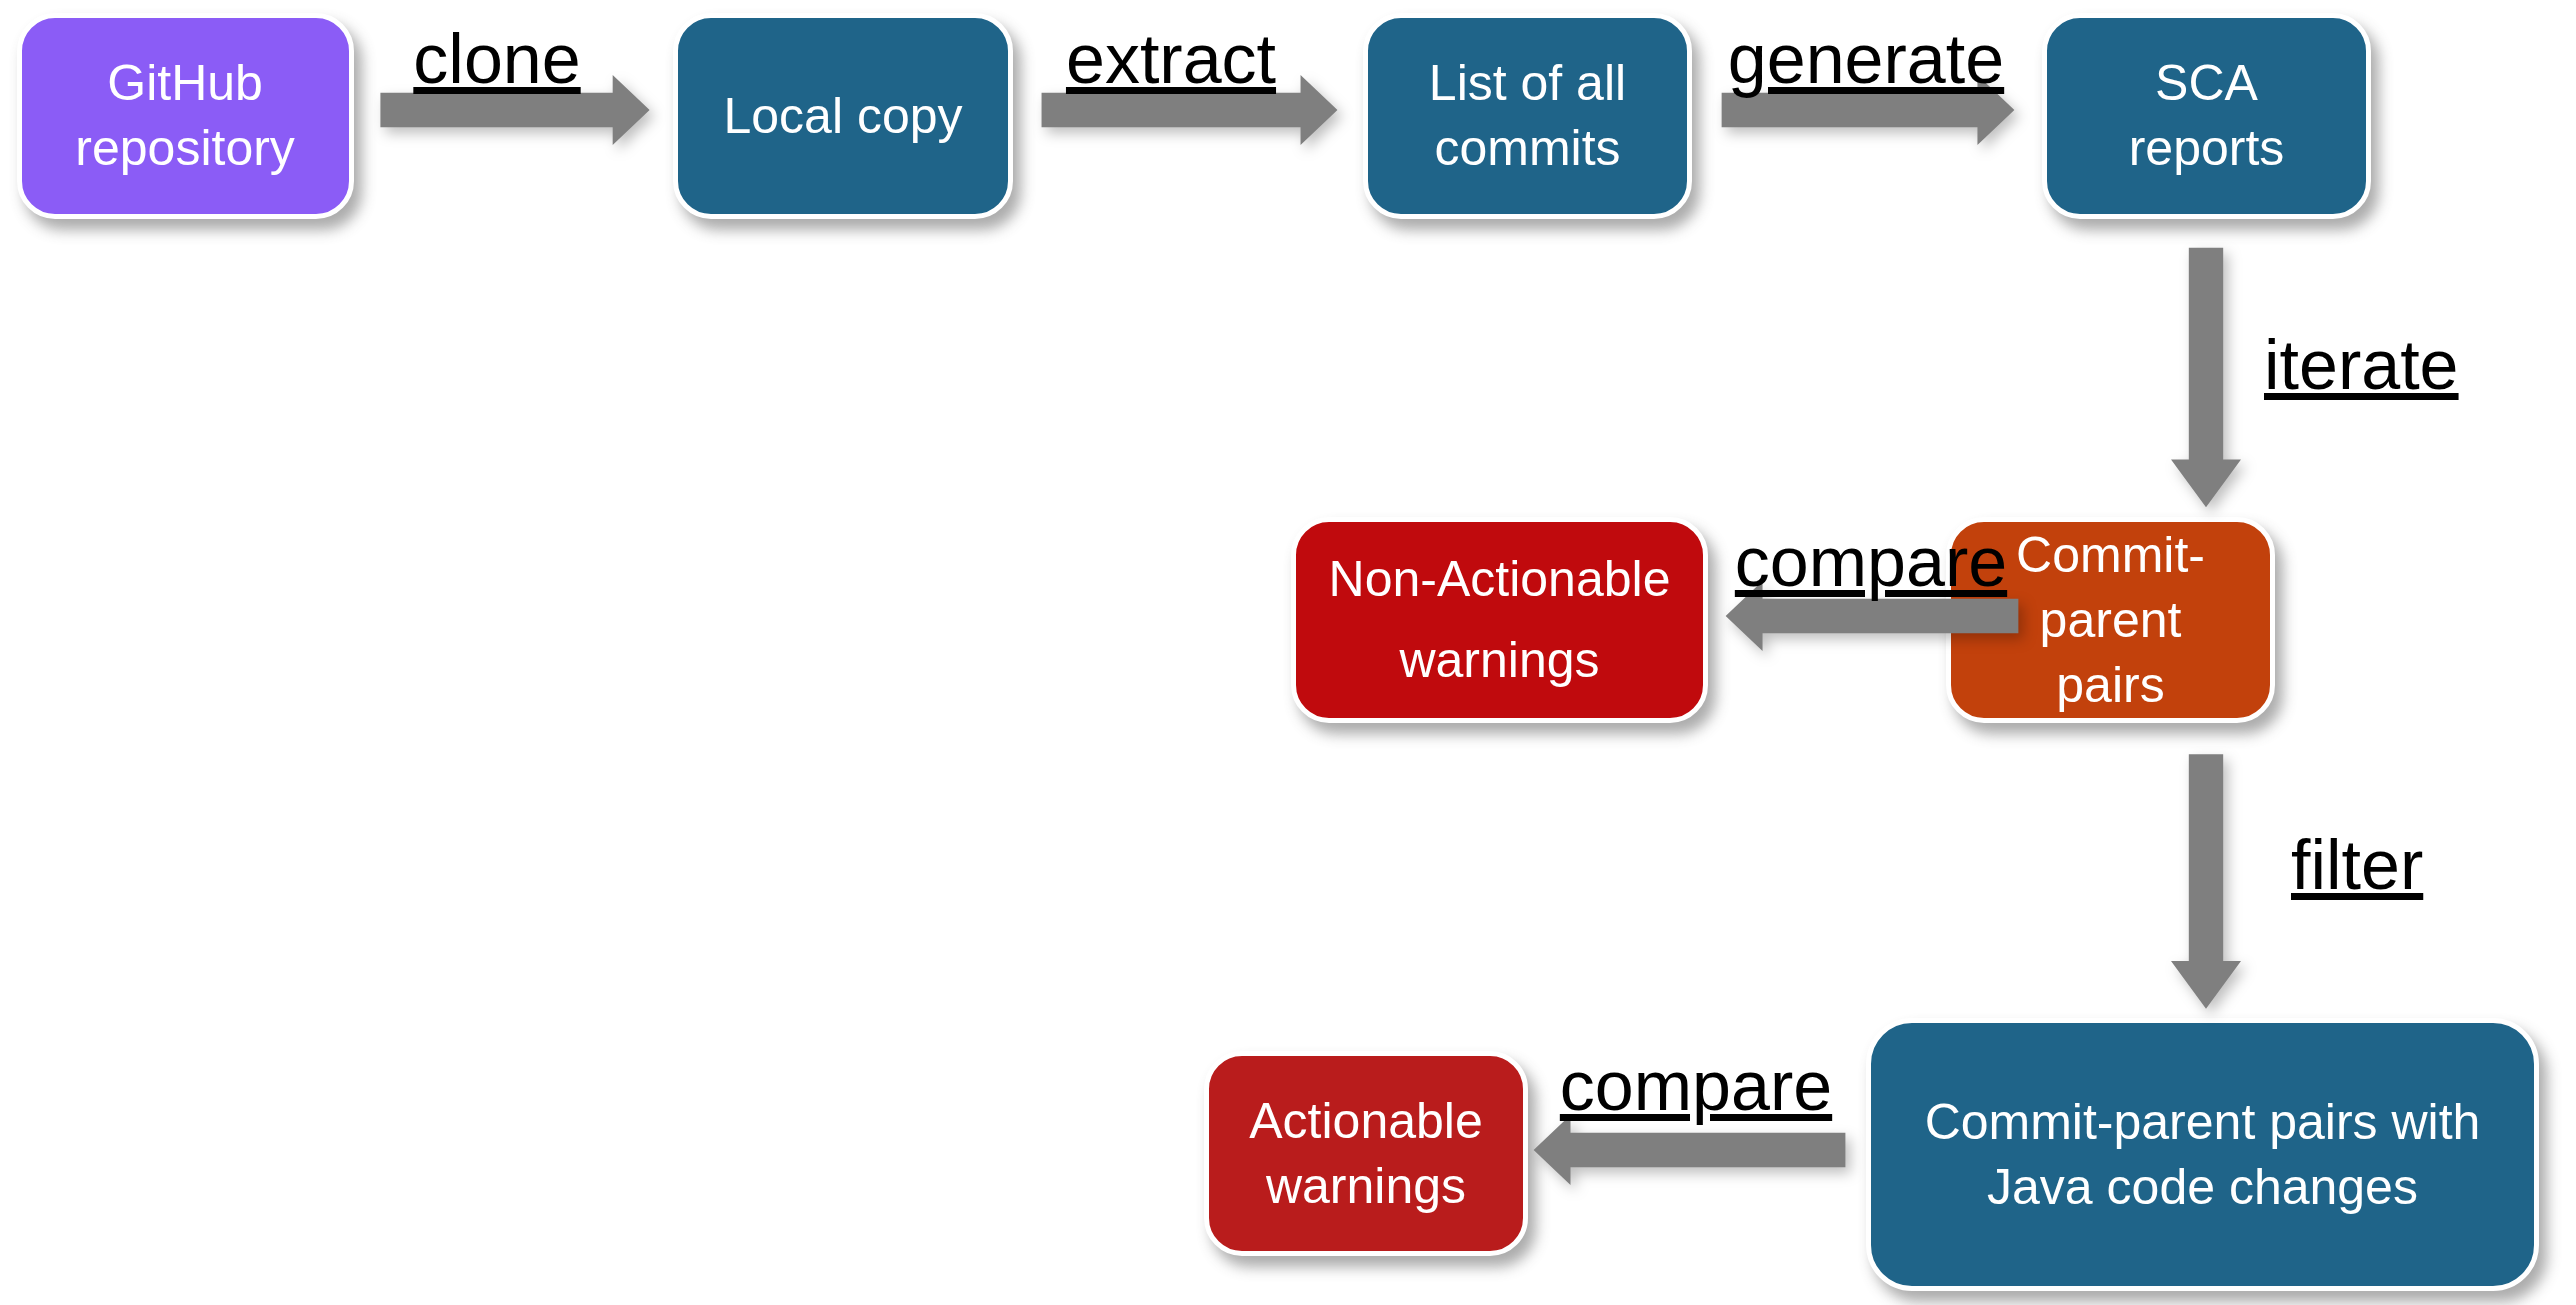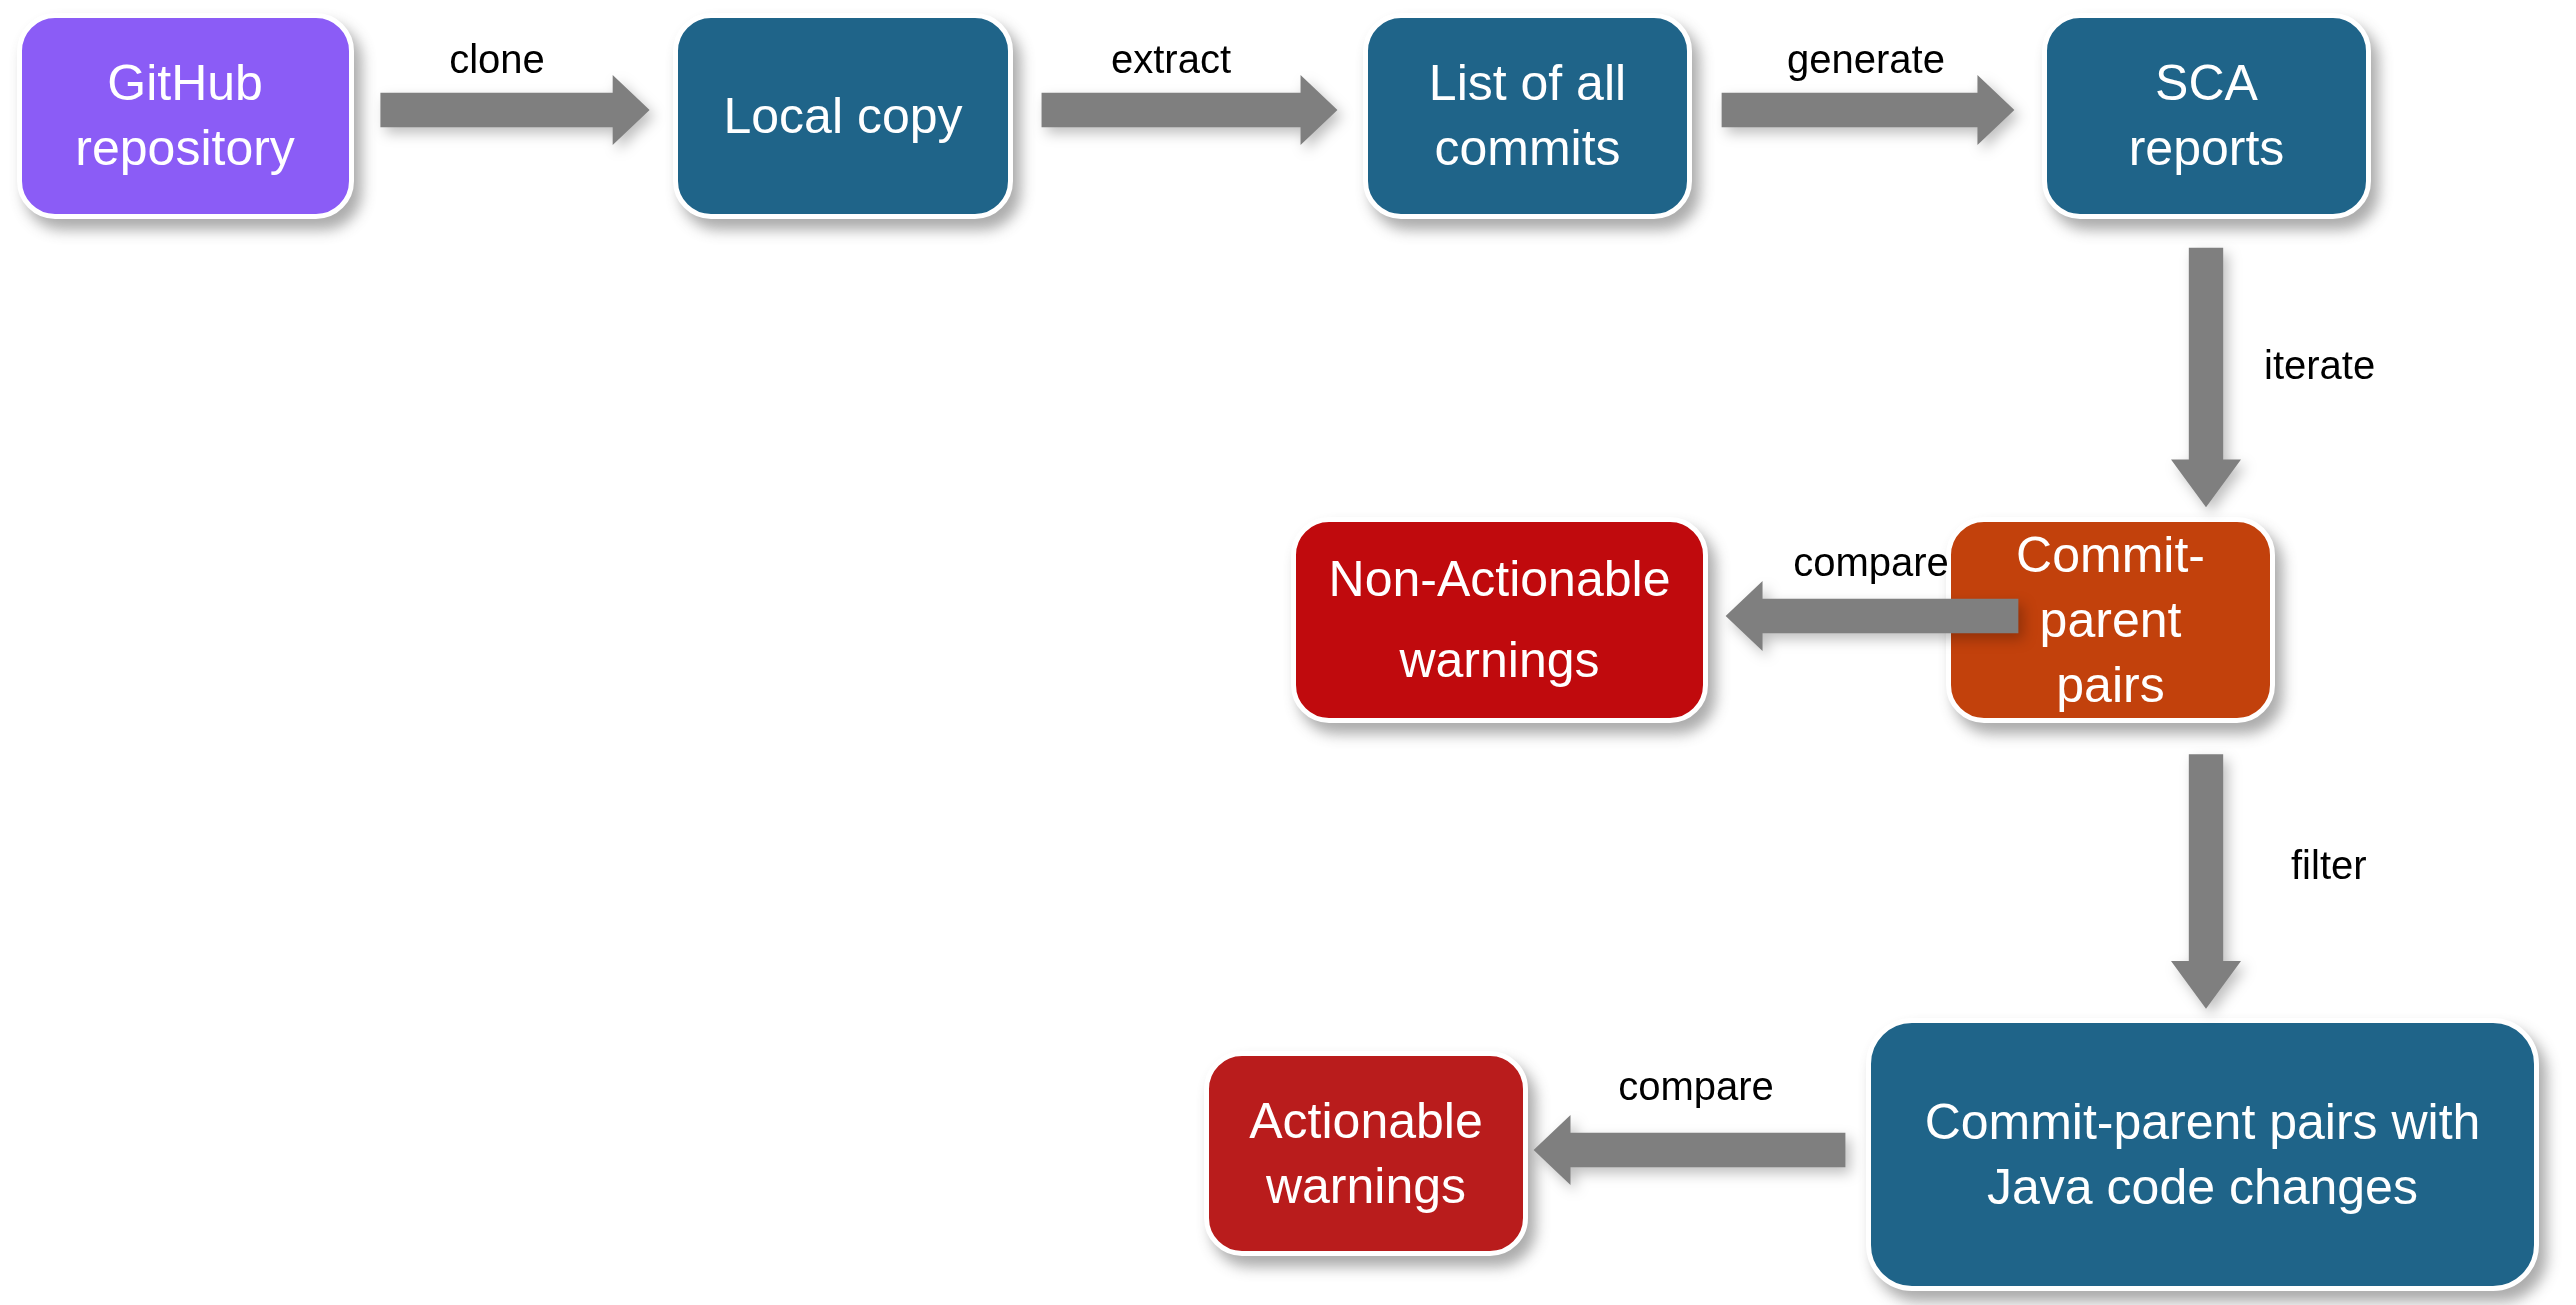--- a/index.html
+++ b/index.html
@@ -30,23 +30,24 @@
     font-size: 50px;
     line-height: 1.3;
     white-space: nowrap;
   }
   .node--big {
     border-radius: 46px;
   }
   .edge-label {
     position: absolute;
     color: #000000;
-    font-size: 40px;
+    font-size: 70px;
     line-height: 1;
     white-space: nowrap;
+    text-decoration: underline;
   }
   .edge-label--centered {
     transform: translate(-50%, -50%);
   }
   .edge-label--side {
     transform: translateY(-50%);
   }
   .arrow {
     position: absolute;
     filter: drop-shadow(5.1px 6.4px 6.4px rgba(0, 0, 0, 0.25));

